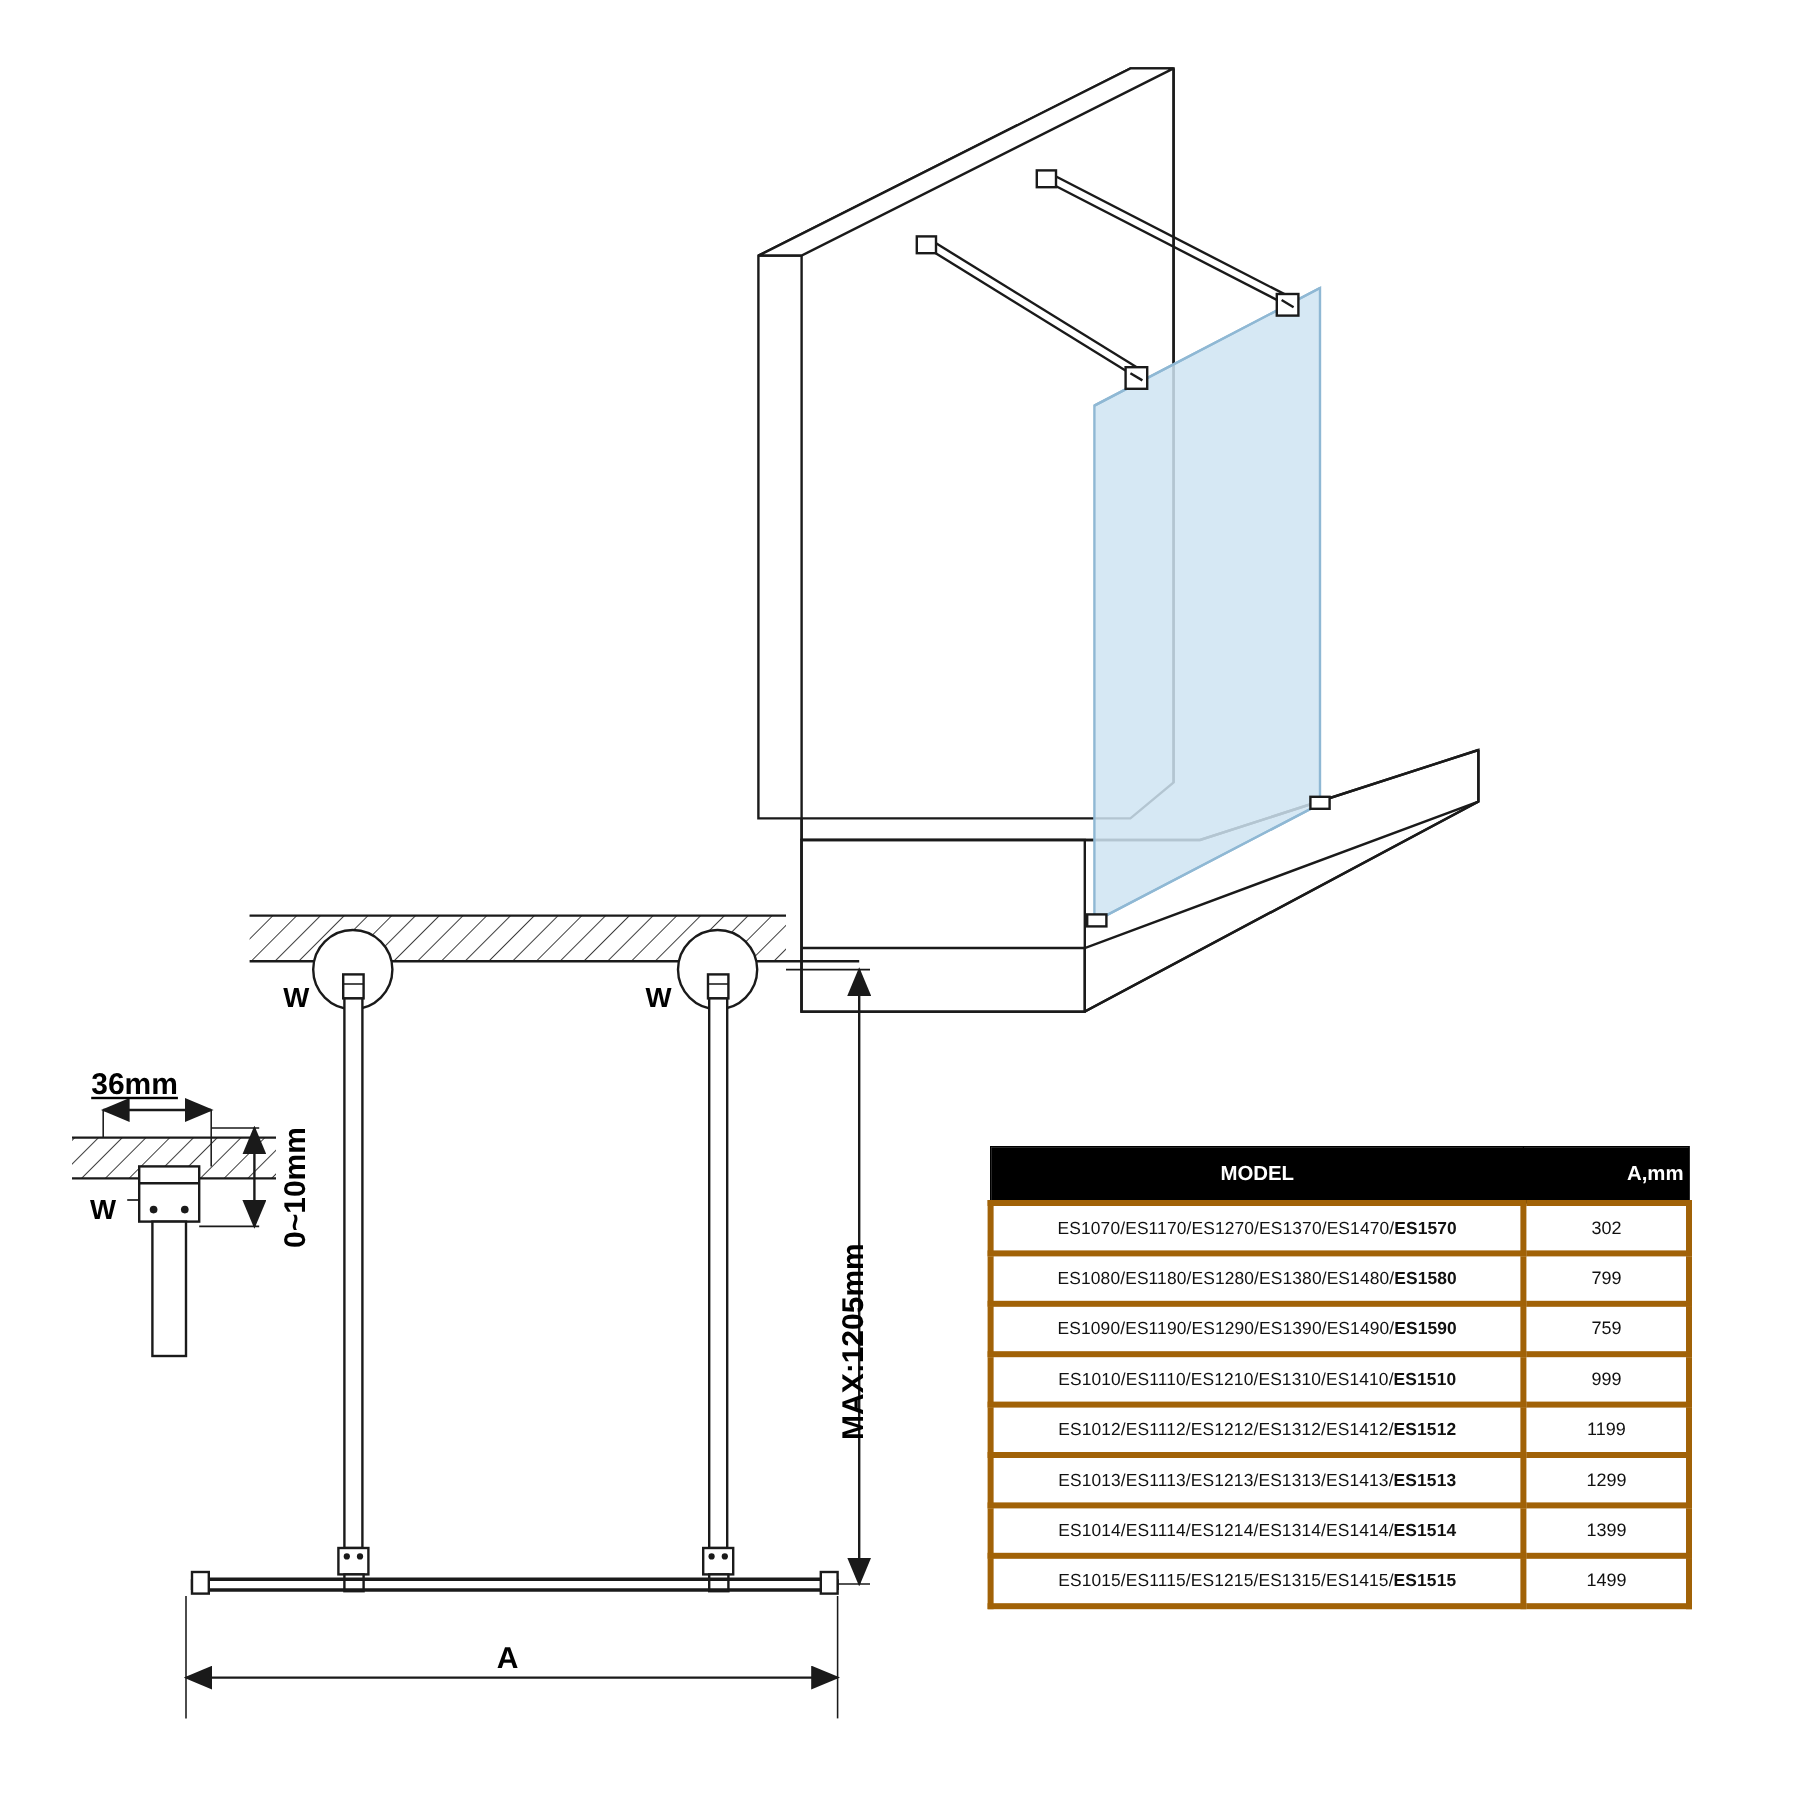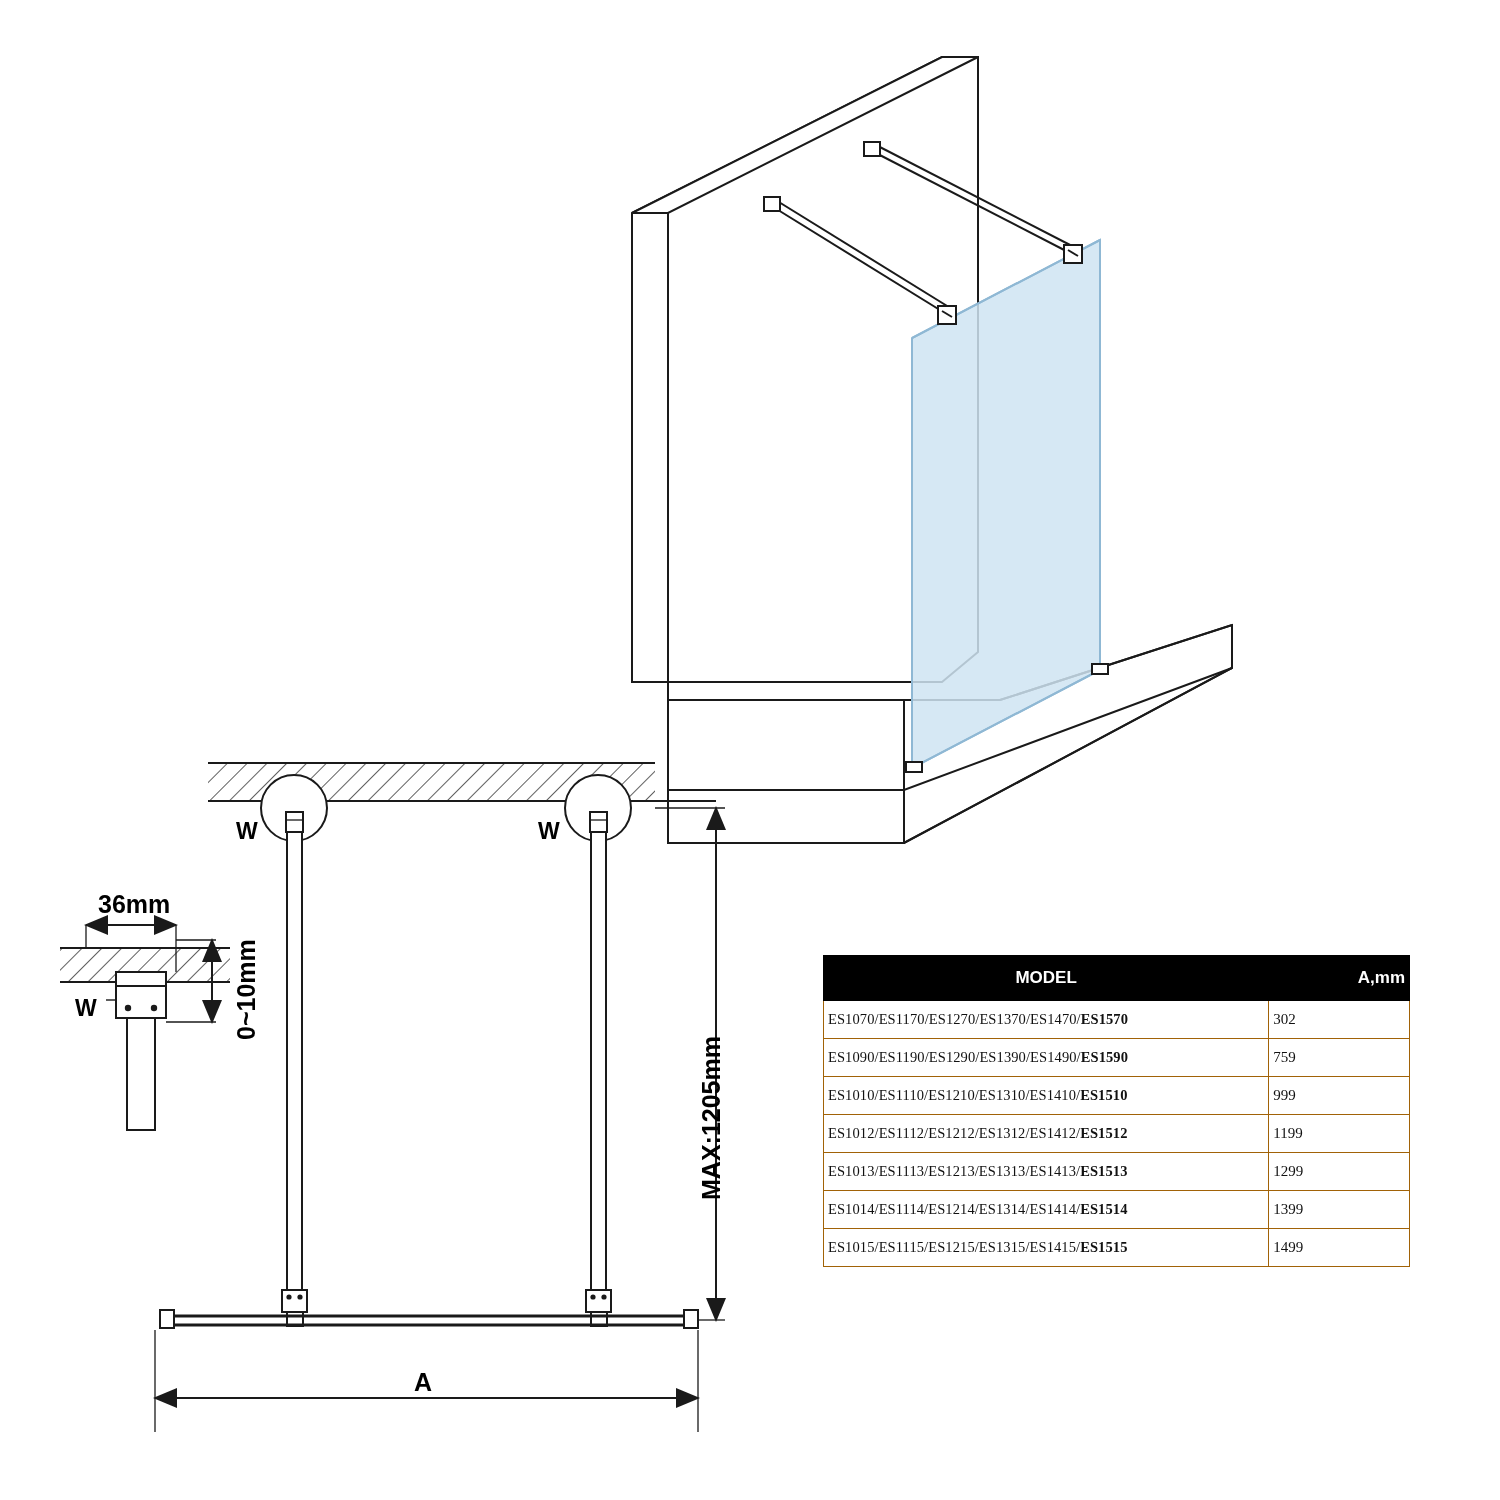--- a/index.html
+++ b/index.html
@@ -27,32 +27,32 @@
     background:#000;
     color:#fff;
     font-weight:bold;
     font-size:17px;
     padding:12px 4px;
     border:1px solid #000;
   }
   .spec-table th.model-col{width:448px;}
   .spec-table th.a-col{width:139px;text-align:right;}
   .spec-table td{
-    border:1px solid #a16207;
+    border:5px solid #a16207;
     padding:10px 4px;
+    text-align:center;
     white-space:nowrap;
-    font-family:Liberation Serif, serif;
   }
   .spec-table td.model{font-size:14.5px;letter-spacing:.1px;}
   .spec-table td.model .last{font-weight:bold;}
   .spec-table td.val{font-size:15px;}
 
   
   .lbl{position:absolute;font-weight:bold;color:#000;}
-  .lbl-36mm{left:98px;top:890px;font-size:25px;}
+  .lbl-36mm{left:76px;top:890px;font-size:25px;text-decoration:underline;}
   .lbl-w-left{left:75px;top:995px;font-size:23px;}
   .lbl-010{left:232px;top:930px;font-size:25px;transform-origin:left top;transform:rotate(-90deg) translate(-110px,0);}
   .lbl-w1{left:236px;top:818px;font-size:23px;}
   .lbl-w2{left:538px;top:818px;font-size:23px;}
   .lbl-A{left:414px;top:1368px;font-size:25px;}
   .lbl-max{left:697px;top:985px;font-size:25px;transform-origin:left top;transform:rotate(-90deg) translate(-215px,0);}
 </style>
 </head>
 <body>
 
@@ -191,20 +191,24 @@
         <th class="model-col">MODEL</th>
         <th class="a-col">A,mm</th>
       </tr>
     </thead>
     <tbody>
         <tr>
           <td class="model"><span>ES1070/ES1170/ES1270/ES1370/ES1470/</span><span class="last">ES1570</span></td>
           <td class="val">302</td>
         </tr>
         <tr>
+          <td class="model"><span>ES1080/ES1180/ES1280/ES1380/ES1480/</span><span class="last">ES1580</span></td>
+          <td class="val">799</td>
+        </tr>
+        <tr>
           <td class="model"><span>ES1090/ES1190/ES1290/ES1390/ES1490/</span><span class="last">ES1590</span></td>
           <td class="val">759</td>
         </tr>
         <tr>
           <td class="model"><span>ES1010/ES1110/ES1210/ES1310/ES1410/</span><span class="last">ES1510</span></td>
           <td class="val">999</td>
         </tr>
         <tr>
           <td class="model"><span>ES1012/ES1112/ES1212/ES1312/ES1412/</span><span class="last">ES1512</span></td>
           <td class="val">1199</td>

